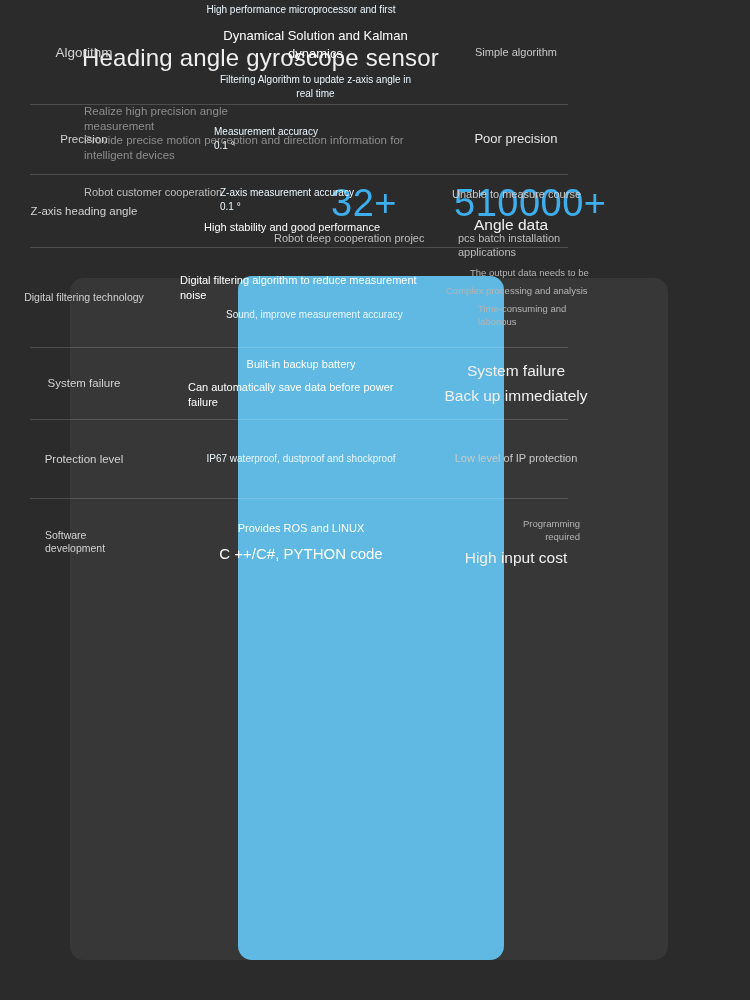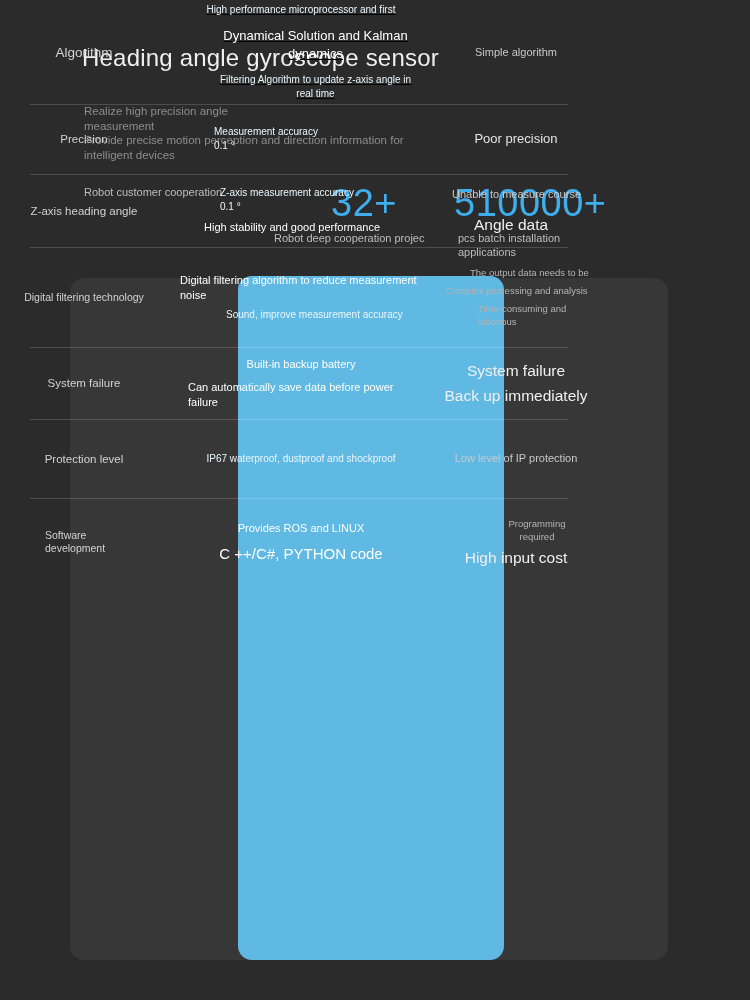--- a/index.html
+++ b/index.html
@@ -178,21 +178,21 @@
 
   .ot-sm { font-size: 9.5px;  color: #b4b4b4; line-height: 13px; }
   .ot-md { font-size: 11px;   color: #c9c9c9; line-height: 15px; }
   .ot-lg { font-size: 13px;   color: #e4e4e4; line-height: 18px; }
   .ot-xl { font-size: 15.5px; color: #f0f0f0; line-height: 21px; }
 
   .stack { display: flex; flex-direction: column; }
   .stack-left   { align-items: flex-start; text-align: left; }
   .stack-center { align-items: center;     text-align: center; }
 
-  .pad-h { padding: 0 14px; text-decoration: underline; }
+  .pad-h { padding: 0 14px; }
   .gap4 > * + * { margin-top: 4px; }
   .gap8 > * + * { margin-top: 8px; }
   .gap10 > * + * { margin-top: 10px; margin-left: 29px; }
 
   .indent { padding-left: 46px; }
 
   
   .row-algorithm { height: 104px; }
   .row-precision { height: 70px; }
   .row-zaxis     { height: 73px; }
@@ -339,20 +339,20 @@
         <span class="lbl lbl-sm" style="width:78px;text-align:left;">Software development</span>
       </div>
       <div class="cell c-blue">
         <div class="stack stack-center w-full gap8">
           <span class="bl-md">Provides ROS and LINUX</span>
           <span class="bl-xl">C ++/C#, PYTHON code</span>
         </div>
       </div>
       <div class="cell c-other">
         <div class="stack stack-center w-full gap4" style="padding:0 18px;">
-          <span class="ot-sm" style="align-self:flex-end;text-align:center;width:86px;">Programming required</span>
+          <span class="ot-sm" style="align-self:flex-end;text-align:right;width:86px;">Programming required</span>
           <span class="ot-xl">High input cost</span>
         </div>
       </div>
     </div>
 
   </div>
 </div>
 
 </body></html>

